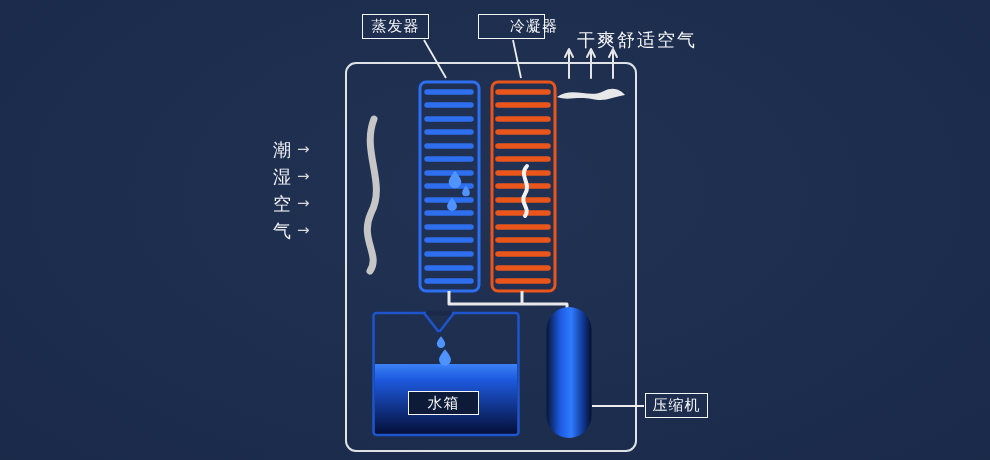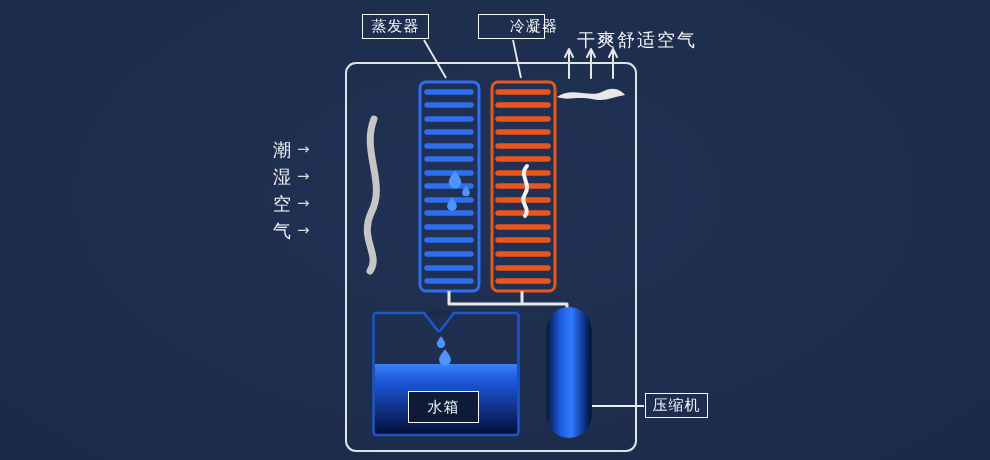--- a/index.html
+++ b/index.html
@@ -21,21 +21,21 @@
     align-items: center;
     justify-content: center;
     border: 1.5px solid var(--text_white, #f5f6f8);
     color: var(--text_white, #f5f6f8);
     font-size: 15px;
     letter-spacing: 1px;
     white-space: nowrap;
   }
   .callout.evap  { left: 362px; top: 14px;  width: 67px; height: 25px; }
   .callout.cond  { left: 478px; top: 14px;  width: 67px; height: 25px; padding-left: 45px; }
-  .callout.tank  { left: 408px; top: 391px; width: 71px; height: 32px; background: #0d1b38; }
+  .callout.tank  { left: 408px; top: 391px; width: 71px; height: 24px; background: #0d1b38; }
   .callout.comp  { left: 645px; top: 393px; width: 63px; height: 25px; text-align: center; }
 
   .dry-air-label {
     position: absolute;
     left: 577px; top: 28px;
     color: var(--text_white, #f5f6f8);
     font-size: 18px;
     letter-spacing: 2px;
     white-space: nowrap;
   }

